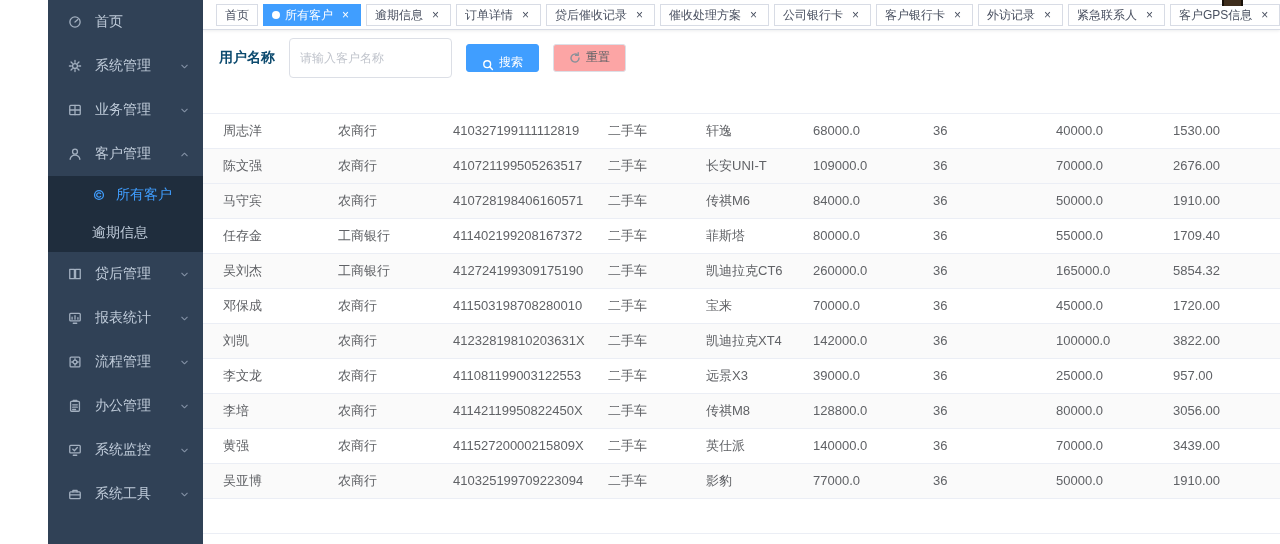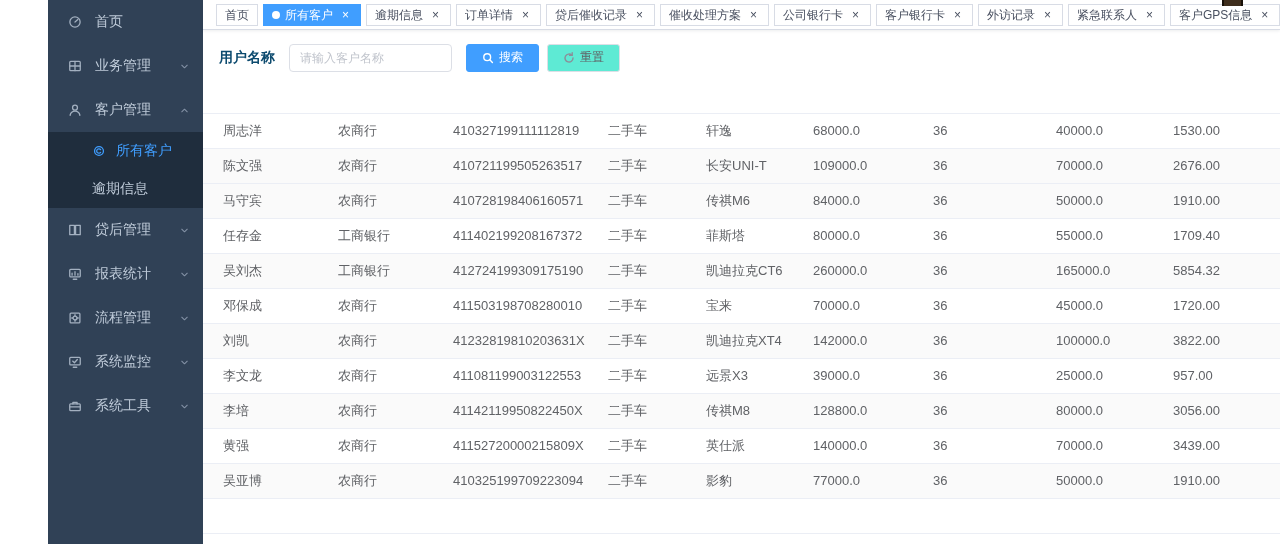--- a/index.html
+++ b/index.html
@@ -39,30 +39,30 @@
   .tag.active { background:#409eff; border-color:#409eff; color:#fff; }
   .tag.active .dot { display:inline-block; }
   .tag .x { margin-left:6px; font-size:12px; line-height:1; border-radius:50%; width:13px; height:13px;
     display:inline-flex; align-items:center; justify-content:center; color:inherit; }
   .avatar-frag { position:absolute; top:0; right:37px; width:21px; height:6px;
     background:#3f2e1d; border-left:2px solid #181008; border-right:2px solid #181008; }
 
   
   .search-row { height:55px; display:flex; align-items:center; padding:0 0 0 16px; flex:0 0 55px; }
   .search-label { font-size:14px; font-weight:700; color:#0c4a6e; margin-right:14px; }
-  .search-input { width:163px; height:28px; border:1px solid #dcdfe6; border-radius:4px;
+  .search-input { width:163px; height:40px; border:1px solid #dcdfe6; border-radius:4px;
     padding:0 10px; font-size:12px; color:#1d4ed8; outline:none;
     font-family:"Liberation Sans","DejaVu Sans",sans-serif; }
   .search-input::placeholder { color:#c0c4cc; }
   .btn { height:28px; display:inline-flex; align-items:center; gap:5px; border-radius:3px;
     font-size:12px; padding:0 15px; cursor:pointer; border:1px solid transparent; }
   .btn svg { width:12px; height:12px; fill:none; stroke-width:1.4; stroke-linecap:round; stroke-linejoin:round; }
-  .btn-primary { background:#409eff; color:#fff; border-color:#409eff; margin-left:14px; }
+  .btn-primary { background:#409eff; color:#fff; border-color:#409eff; margin-left:14px;align-items:flex-end; }
   .btn-primary svg { stroke:#fff; }
-  .btn-plain { background:#5eead4; color:#606266; border-color:#dcdfe6; margin-left:8px; }
+  .btn-plain { background:#fca5a5; color:#606266; border-color:#dcdfe6; margin-left:14px; }
   .btn-plain svg { stroke:#8a9099; }
 
   
   .tbl-wrap { flex:1; overflow:hidden; }
   table { width:1125px; border-collapse:collapse; table-layout:fixed; }
   th { height:28px; text-align:left; font-size:13px; font-weight:700; color:#5a6a7a;
     padding:0 0 0 20px; border-bottom:1px solid #ebeef5; white-space:nowrap; }
   td { height:35px; font-size:13px; color:#606266; padding:0 0 0 20px;
     border-bottom:1px solid #ebeef5; white-space:nowrap; overflow:hidden; }
   tr.striped { background:#fafafa;margin-left:36px; }
@@ -83,20 +83,34 @@
               <circle cx="6" cy="6" r="4.4"></circle>
               <path d="M6 6L8.4 3.9"></path>
             </svg>
           </span>
         <span class="lbl">首页</span>
 
       </div>
         <div class="side-item">
         <span class="icon">
             <svg viewBox="0 0 12 12">
+              <circle cx="6" cy="6" r="2.1"></circle>
+              <path d="M6 1.2V2.8M6 9.2V10.8M1.2 6H2.8M9.2 6H10.8M2.6 2.6L3.7 3.7M8.3 8.3L9.4 9.4M9.4 2.6L8.3 3.7M3.7 8.3L2.6 9.4"></path>
+            </svg>
+          </span>
+        <span class="lbl">系统管理</span>
+        <span class="chev">
+            <svg viewBox="0 0 12 12">
+              <path d="M3 4.6L6 7.4L9 4.6"></path>
+            </svg>
+          </span>
+      </div>
+        <div class="side-item">
+        <span class="icon">
+            <svg viewBox="0 0 12 12">
               <rect x="1.5" y="2" width="9" height="8" rx="0.8"></rect>
               <path d="M6 2V10M1.5 6H10.5"></path>
             </svg>
           </span>
         <span class="lbl">业务管理</span>
         <span class="chev">
             <svg viewBox="0 0 12 12">
               <path d="M3 4.6L6 7.4L9 4.6"></path>
             </svg>
           </span>
@@ -164,20 +178,34 @@
       </div>
         <div class="side-item">
         <span class="icon">
             <svg viewBox="0 0 12 12">
               <rect x="1.8" y="1.8" width="8.4" height="8.4" rx="0.8"></rect>
               <circle cx="6" cy="6" r="1.7"></circle>
               <path d="M6 3.2V4.3M6 7.7V8.8M3.2 6H4.3M7.7 6H8.8"></path>
             </svg>
           </span>
         <span class="lbl">流程管理</span>
+        <span class="chev">
+            <svg viewBox="0 0 12 12">
+              <path d="M3 4.6L6 7.4L9 4.6"></path>
+            </svg>
+          </span>
+      </div>
+        <div class="side-item">
+        <span class="icon">
+            <svg viewBox="0 0 12 12">
+              <rect x="2.2" y="2" width="7.6" height="8.5" rx="0.8"></rect>
+              <path d="M4.4 2V1.2H7.6V2M4 5H8M4 7H8M4 9H6.5"></path>
+            </svg>
+          </span>
+        <span class="lbl">办公管理</span>
         <span class="chev">
             <svg viewBox="0 0 12 12">
               <path d="M3 4.6L6 7.4L9 4.6"></path>
             </svg>
           </span>
       </div>
         <div class="side-item">
         <span class="icon">
             <svg viewBox="0 0 12 12">
               <rect x="1.5" y="2" width="9" height="6.5" rx="0.8"></rect>

